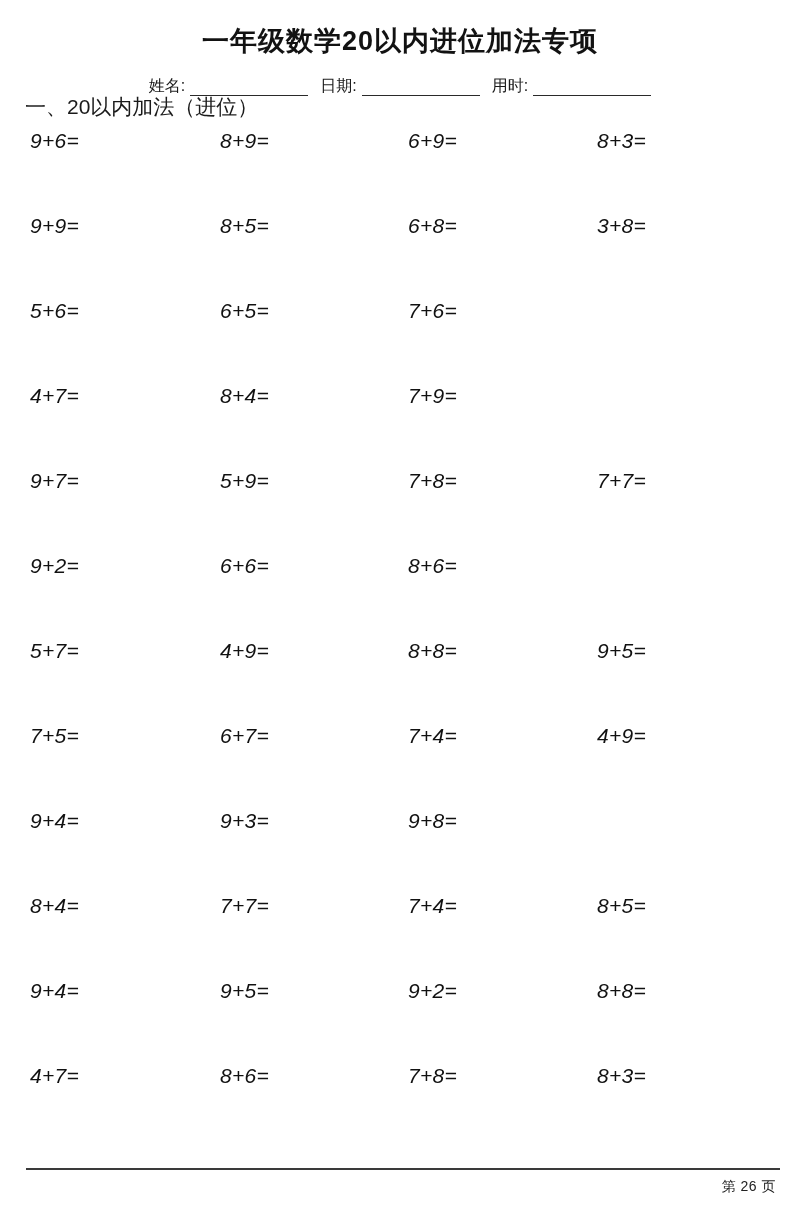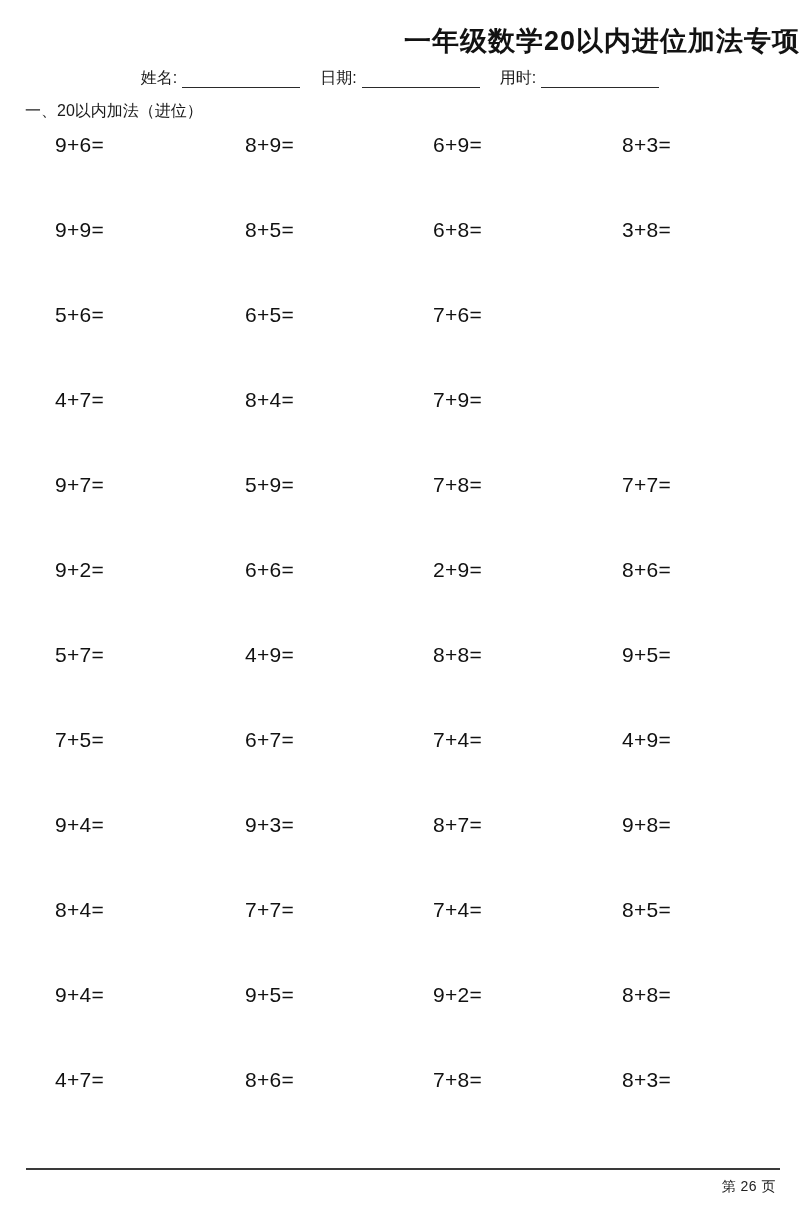--- a/index.html
+++ b/index.html
@@ -18,36 +18,36 @@
 
   .page {
     position: relative;
     width: 800px;
     height: 1232px;
     box-sizing: border-box;
   }
 
   
   .title {
-    text-align: right;
+    text-align: center;
     font-size: 27px;
     font-weight: bold;
     letter-spacing: 1px;
     color: #121212;
     padding-top: 24px;
     line-height: 34px;
   }
 
   
   .meta-row {
     display: flex;
     justify-content: center;
     align-items: flex-end;
-    gap: 8px;
-    margin-top: 10px;
+    gap: 0px;
+    margin-top: 18px;
     padding-left: 18px;
     padding-right: 18px;
     font-size: 16px;
     color: #1a1a1a;
   }
   .meta-field {
     display: flex;
     align-items: flex-end;
     white-space: nowrap;
   }
@@ -62,32 +62,32 @@
     height: 17px;
     margin-left: 5px;
     margin-right: 12px;
   }
   .meta-field:last-child .meta-blank {
     margin-right: 0;
   }
 
   
   .section-heading {
-    margin-top: 12px;
     margin-left: 25px;
-    font-size: 16px;
+    font-size: 21px;
     color: #1a1a1a;
     line-height: 22px;
   }
 
   
   .problem-grid {
     margin-top: 10px;
-    padding-left: 55px;
+    padding-left: 30px;
     padding-right: 40px;
+    font-style: italic;
   }
   .problem-row {
     display: grid;
     grid-template-columns: 190px 188px 189px 1fr;
     height: 85px;
     align-items: flex-start;
   }
   .problem {
     font-size: 21px;
     color: #111111;
@@ -176,42 +176,40 @@
     <div class="problem-row">
       <span class="problem">9+7=</span>
       <span class="problem">5+9=</span>
       <span class="problem">7+8=</span>
       <span class="problem">7+7=</span>
     </div>
 
     <div class="problem-row">
       <span class="problem">9+2=</span>
       <span class="problem">6+6=</span>
-      <span class="problem">2+9=</span>
       <span class="problem">8+6=</span>
     </div>
 
     <div class="problem-row">
       <span class="problem">5+7=</span>
       <span class="problem">4+9=</span>
       <span class="problem">8+8=</span>
       <span class="problem">9+5=</span>
     </div>
 
     <div class="problem-row">
       <span class="problem">7+5=</span>
       <span class="problem">6+7=</span>
       <span class="problem">7+4=</span>
       <span class="problem">4+9=</span>
     </div>
 
     <div class="problem-row">
       <span class="problem">9+4=</span>
       <span class="problem">9+3=</span>
-      <span class="problem">8+7=</span>
       <span class="problem">9+8=</span>
     </div>
 
     <div class="problem-row">
       <span class="problem">8+4=</span>
       <span class="problem">7+7=</span>
       <span class="problem">7+4=</span>
       <span class="problem">8+5=</span>
     </div>
 

